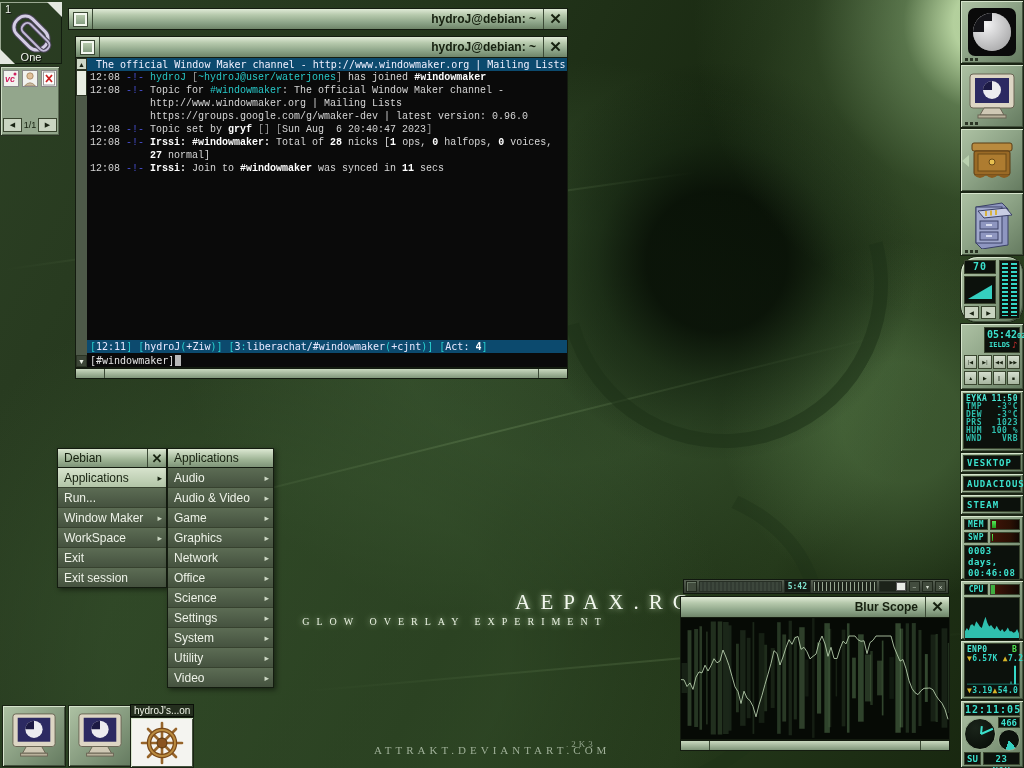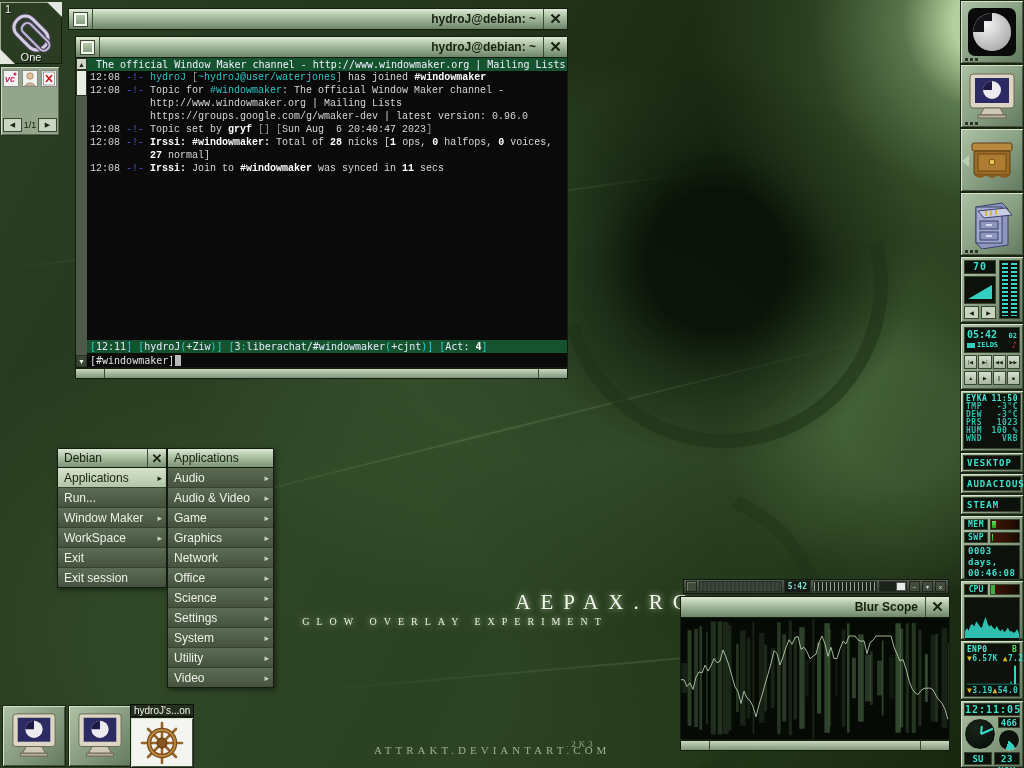--- a/index.html
+++ b/index.html
@@ -40,21 +40,21 @@
   
   #win-back{position:absolute;left:68px;top:8px;width:500px;z-index:3;}
   #win-term{position:absolute;left:75px;top:36px;width:493px;z-index:4;}
   #term-body{display:flex;height:310px;background:#0a0a0a;border:1px solid #141c10;border-top:none;box-sizing:border-box;}
   #term-scrollbar{width:11px;background:#4e5a49;display:flex;flex-direction:column;flex:none;}
   .sb-arrow{height:12px;background:#cfd8c8;display:flex;align-items:center;justify-content:center;
     font-size:7px;color:#1a2414;border:1px solid #2a3424;box-sizing:border-box;cursor:pointer;}
   .sb-arrow.bottom{margin-top:auto;background:#3c4637;color:#e8eee2;}
   #sb-thumb{height:26px;background:#e8eee2;border:1px solid #2a3424;box-sizing:border-box;cursor:grab;}
   #term-content{flex:1;display:flex;flex-direction:column;font-family:"DejaVu Sans Mono",monospace;font-size:10px;line-height:13px;overflow:hidden;}
-  .bluebar{background:#14532d;color:#f0f0ff;white-space:pre;padding-left:3px;height:13px;flex:none;}
+  .bluebar{background:#0c4a6e;color:#f0f0ff;white-space:pre;padding-left:3px;height:13px;flex:none;}
   #irc-lines{flex:1;padding-left:3px;}
   .irc-line{white-space:pre;font-family:Liberation Mono, monospace;}
   .ct{color:#d6d6d6;} .cn{color:#4a52d8;} .cc{color:#28c8c8;} .cB{color:#ffffff;font-weight:bold;} .cg{color:#9a9a9a;}
   .ck{color:#28d0d0;} .cs{color:#e8e8ff;} .csb{color:#ffffff;font-weight:bold;}
   #input-line{height:14px;color:#e2e2e2;white-space:pre;padding-left:3px;display:flex;align-items:center;}
   #cursor{display:inline-block;width:6px;height:11px;background:#b8b8b8;margin-left:1px;}
 
   
   #clip{position:absolute;left:0;top:2px;width:62px;height:62px;z-index:5;background:rgba(40,56,34,.35);
     box-shadow:inset 1px 1px 0 rgba(230,240,220,.6), inset -1px -1px 0 rgba(10,16,8,.7);cursor:pointer;}
@@ -113,35 +113,35 @@
   .tile{box-sizing:border-box;border:1px solid #1a2414;background:linear-gradient(135deg,#aec2a4 0%,#8fa588 45%,#647a5f 100%);
     box-shadow:inset 1px 1px 0 #d6e4cc, inset -1px -1px 0 #44523e;position:relative;flex:none;cursor:pointer;}
   .dots{position:absolute;left:4px;bottom:2px;width:3px;height:3px;background:#2a3424;
     box-shadow:5px 0 0 #2a3424,10px 0 0 #2a3424;}
   .lcd{background:#0c110c;border:1px solid #39452f;box-sizing:border-box;color:#3be0cc;
     font-family:"DejaVu Sans Mono",monospace;font-weight:bold;}
   .tile-center{display:flex;align-items:center;justify-content:center;height:100%;}
   #drawer-arrow{position:absolute;left:1px;top:26px;width:0;height:0;border-top:6px solid transparent;border-bottom:6px solid transparent;border-right:7px solid #b9d0ae;}
 
   
-  #mixer{height:67px;padding:3px;}
+  #mixer{height:67px;padding:3px;border-radius:17px;}
   #mixer-inner{display:flex;gap:3px;height:100%;}
   #mixer-left{width:32px;display:flex;flex-direction:column;gap:2px;}
   #mixer-vol{height:14px;font-size:10px;text-align:center;line-height:12px;letter-spacing:1px;}
   #mixer-tri-box{flex:1;background:#0c110c;border:1px solid #39452f;position:relative;}
   #mixer-tri{position:absolute;left:3px;bottom:4px;width:24px;height:14px;background:#35cfc0;clip-path:polygon(0 100%,100% 100%,100% 0);}
   #mixer-arrows{display:flex;gap:2px;}
   .mx-btn{flex:1;height:11px;background:#c9d4c1;border:1px solid #39452f;font-size:6px;color:#1a2414;
     display:flex;align-items:center;justify-content:center;cursor:pointer;}
   #mixer-vu{flex:1;display:flex;gap:3px;background:#0c110c;border:1px solid #39452f;padding:2px;}
   .vu-col{flex:1;background:repeating-linear-gradient(180deg,#35d8c6 0 2px,#0c110c 2px 4px);}
 
   
   #dplayer{height:67px;padding:3px;display:flex;flex-direction:column;gap:2px;}
-  #dp-lcd{height:26px;padding:1px 2px;}
+  #dp-lcd{height:26px;padding:1px 2px;margin-left:20px;}
   #dp-row1{display:flex;justify-content:space-between;align-items:baseline;}
   #dp-time{font-size:10px;} #dp-track{font-size:7px;}
   #dp-row2{display:flex;align-items:center;gap:2px;font-size:7px;}
   #dp-block{width:8px;height:5px;background:#35cfc0;}
   #dp-note{color:#d83030;font-size:9px;margin-left:auto;}
   .dp-btnrow{display:flex;gap:1px;}
   .dp-btn{flex:1;height:12px;background:linear-gradient(180deg,#d4dece,#a8b6a0);border:1px solid #39452f;
     font-size:5px;color:#16200f;display:flex;align-items:center;justify-content:center;cursor:pointer;}
 
   
@@ -184,21 +184,21 @@
   #clk-face{width:30px;height:30px;border-radius:50%;background:radial-gradient(circle at 35% 30%,#1a241a,#060a06);
     border:1px solid #9ab090;position:relative;align-self:center;}
   .hand{position:absolute;left:50%;bottom:50%;transform-origin:bottom center;background:#3be0cc;}
   #hand-min{width:2px;height:13px;transform:rotate(66deg);}
   #hand-hr{width:2px;height:8px;transform:rotate(6deg);}
   #clk-right{flex:1;display:flex;flex-direction:column;gap:1px;align-items:stretch;}
   #clk-counter{height:11px;font-size:9px;text-align:right;padding-right:2px;line-height:10px;}
   #clk-gauge{width:20px;height:20px;border-radius:50%;align-self:center;border:1px solid #9ab090;
     background:conic-gradient(from 140deg,#35cfc0 0 60deg,#0c110c 60deg 360deg),#0c110c;}
   #clk-date-row{display:flex;gap:2px;height:13px;}
-  #clk-day{width:28px;font-size:9px;text-align:center;line-height:12px;}
+  #clk-day{width:17px;font-size:9px;text-align:center;line-height:12px;}
   #clk-date{flex:1;font-size:9px;text-align:center;line-height:12px;letter-spacing:.5px;}
 
   
   .miniwin{position:absolute;width:64px;height:62px;z-index:5;box-sizing:border-box;border:1px solid #1a2414;
     background:linear-gradient(135deg,#aec2a4,#647a5f);box-shadow:inset 1px 1px 0 #d6e4cc, inset -1px -1px 0 #44523e;cursor:pointer;}
   #mini1{left:2px;top:705px;} #mini2{left:68px;top:705px;}
   #mini3{left:130px;top:717px;width:64px;height:51px;background:#f4f4f0;}
   #mini3-label{position:absolute;left:130px;top:704px;z-index:6;background:#242e1e;border:1px solid #0a0f08;
     color:#eef2e6;font-size:10px;padding:0 3px;white-space:nowrap;}
   .micro-icon{display:block;margin:6px auto 0;}

